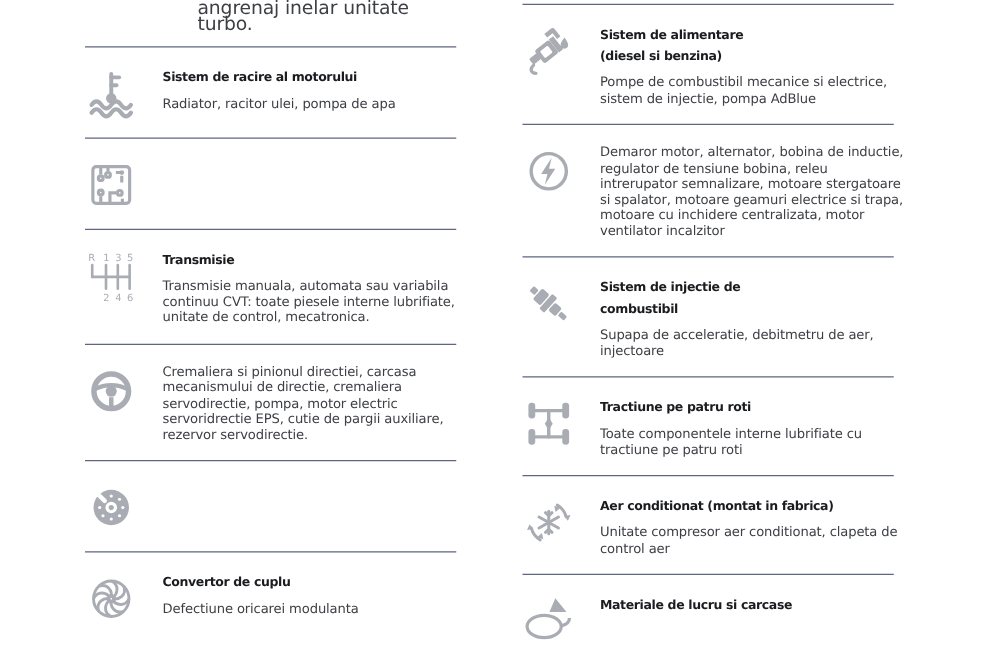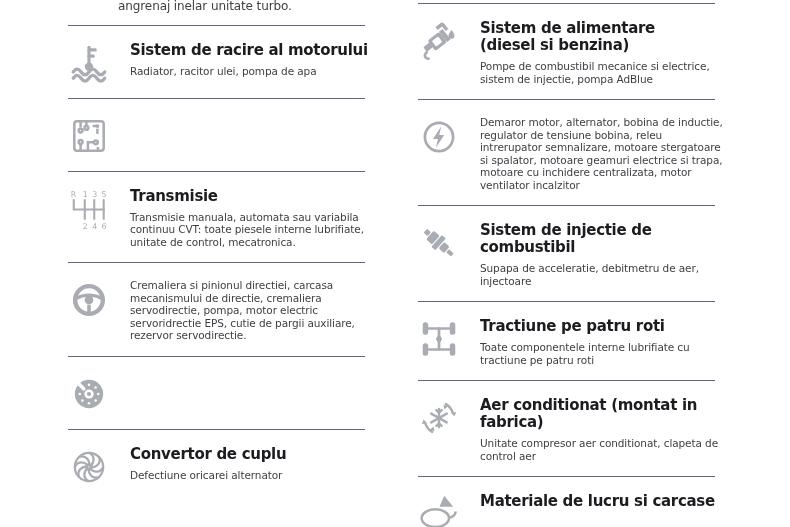--- a/index.html
+++ b/index.html
@@ -7,31 +7,31 @@
   #page {
     position:relative; width:790px; height:527px;
     background:var(--bg,#fff); overflow:hidden;
     font-family:"DejaVu Sans", sans-serif;
   }
   .column { position:absolute; top:0; width:297px; }
   .column.left  { left:68px;  }
   .column.right { left:418px; }
   .right .sections { padding-top:3px; }
   .fragment {
-    margin:0 0 12px 50px;
-    font-size:12px; line-height:12.5px; letter-spacing:-0.1px;
+    margin:0 0 12px 90px;
+    font-size:15px; line-height:12.5px; letter-spacing:-0.1px;
     color:var(--body,#3d3f44);
   }
   .hr { height:1px; background:var(--divider,#5f6680); }
   .sec { display:flex; align-items:flex-start; padding:16px 0 14px 0; }
   .icon { flex:0 0 42px; width:42px; height:42px; margin-right:20px; color:var(--icon,#a9adb3); }
   .icon svg { width:42px; height:42px; display:block; }
   .txt { flex:1; min-width:0; }
   .txt h3 {
-    font-size:15px; line-height:17px; font-weight:bold;
+    font-size:10px; line-height:17px; font-weight:bold;
     letter-spacing:-0.3px; color:var(--heading,#1b1c1f);
     white-space:pre-line; width:255px; margin-bottom:6px;
   }
   .txt p {
     font-size:10.5px; line-height:12.5px; letter-spacing:-0.1px;
     color:var(--body,#3d3f44); width:243px; white-space:pre-line;
   }
 </style>
 </head>
 <body>
@@ -157,21 +157,21 @@
                 <path d="M20 6.5C26.5 9.5 25 16.5 20.5 19.5" transform="rotate(180 20 20)"></path>
                 <path d="M20 6.5C26.5 9.5 25 16.5 20.5 19.5" transform="rotate(225 20 20)"></path>
                 <path d="M20 6.5C26.5 9.5 25 16.5 20.5 19.5" transform="rotate(270 20 20)"></path>
                 <path d="M20 6.5C26.5 9.5 25 16.5 20.5 19.5" transform="rotate(315 20 20)"></path>
               </g>
               <circle cx="20" cy="20" r="2.4"></circle>
             </svg>
           </span>
     <div class="txt">
       <h3>Convertor de cuplu</h3>
-      <p>Defectiune oricarei alternator</p>
+      <p>Defectiune oricarei modulanta</p>
     </div>
   </article>
 </div>
   </section>
 
   <section class="column right">
     <div class="sections" id="right-sections">
   <div class="hr"></div>
   <article class="sec">
     <span class="icon">

